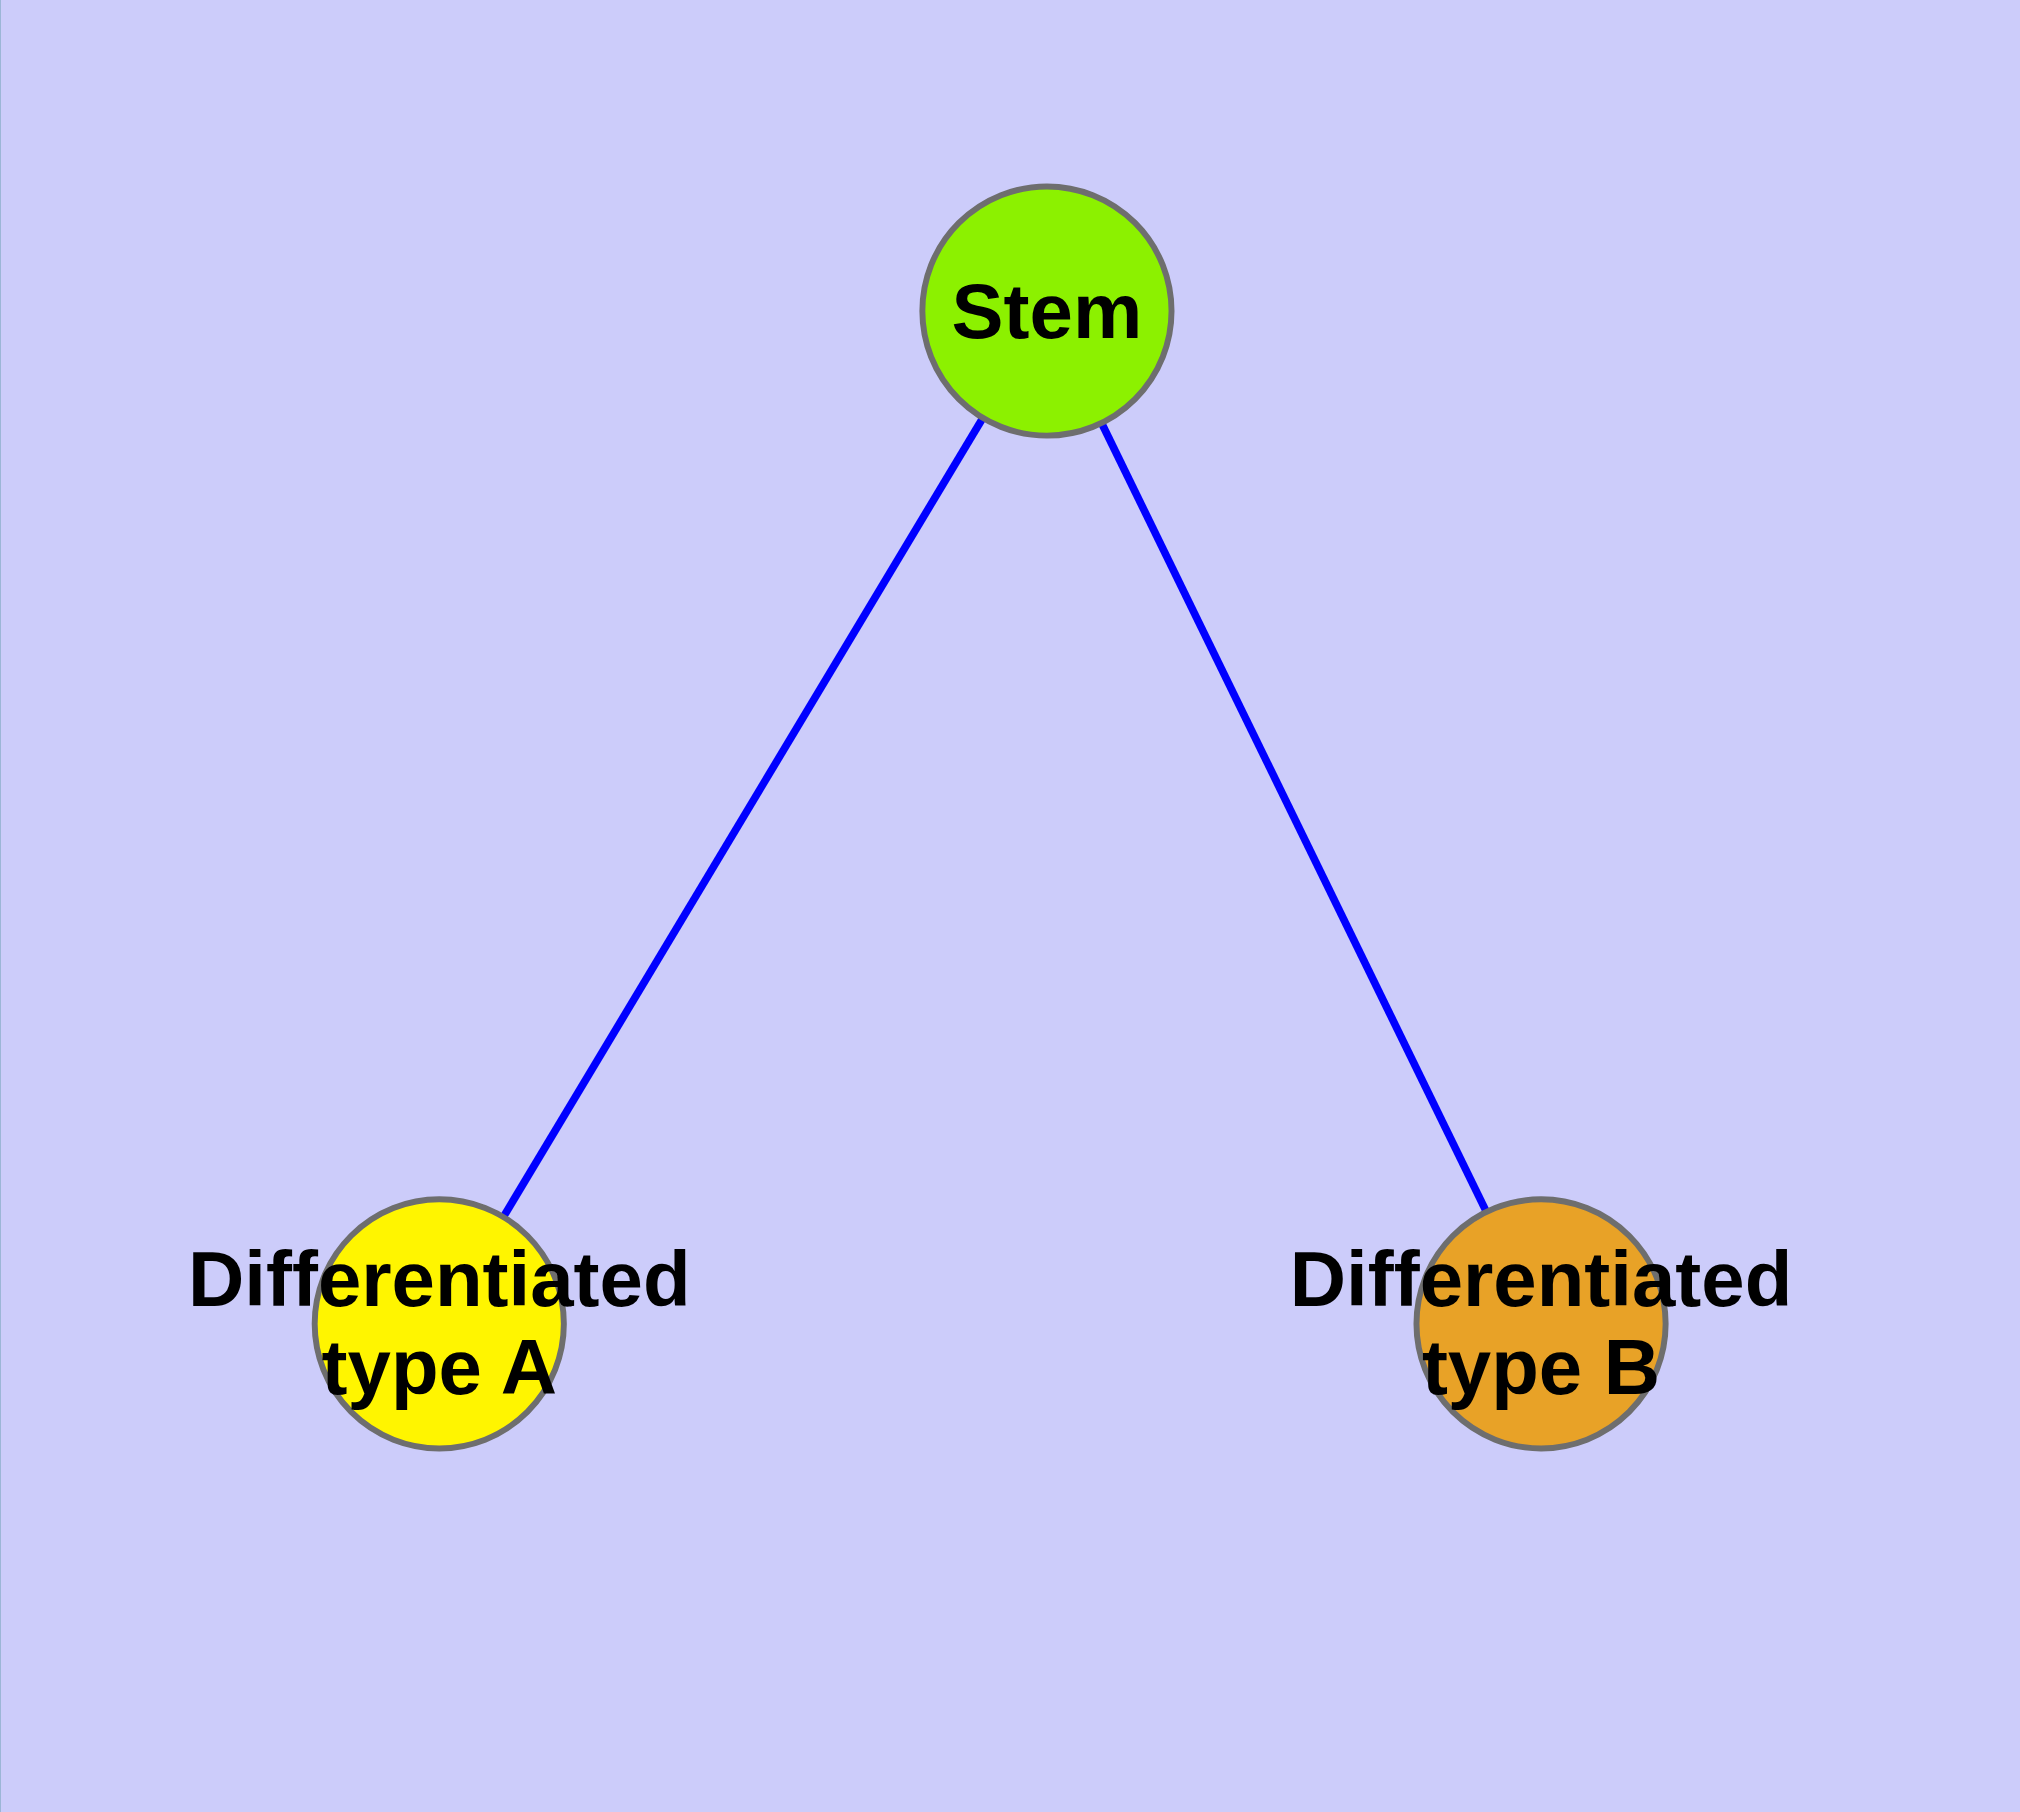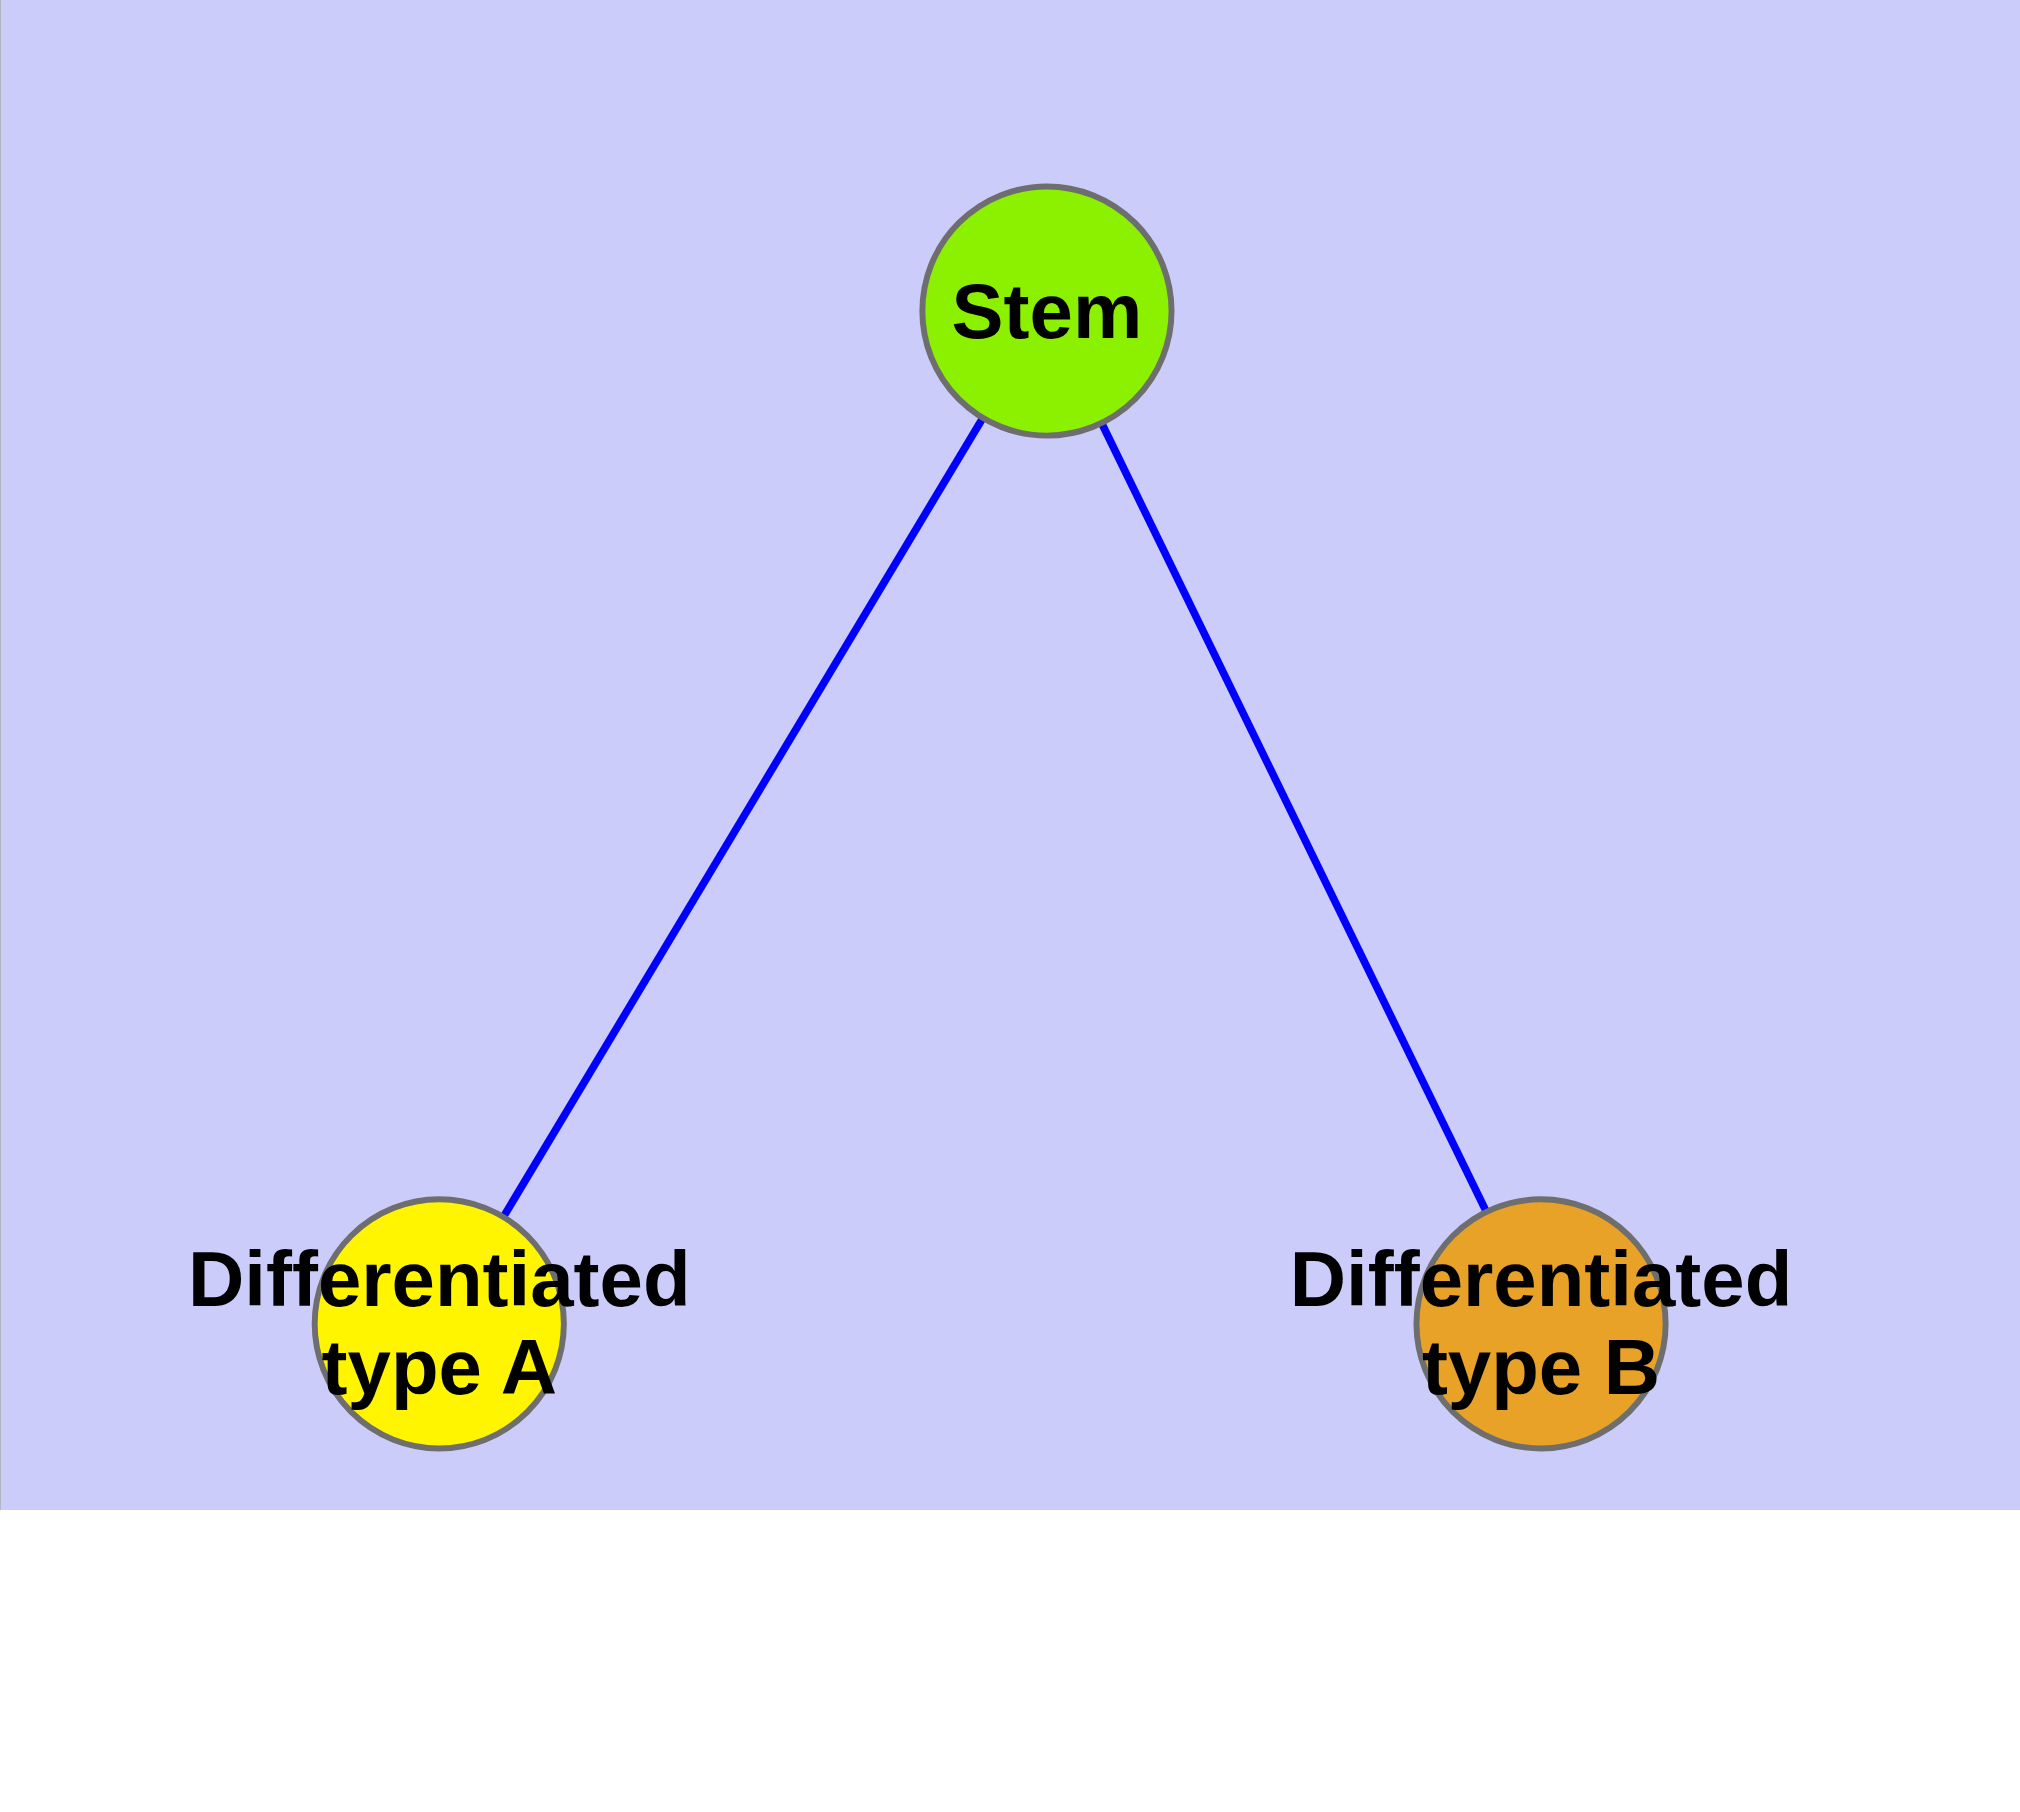--- a/index.html
+++ b/index.html
@@ -27,21 +27,21 @@
   .node-label {
     font-family: "Liberation Sans", "DejaVu Sans", sans-serif;
     font-weight: bold;
     fill: #000000;
     paint-order: normal;
   }
 </style>
 </head>
 <body>
 
-<div id="canvas" style="background: #4d7c0f; width: 2021px; height: 1510px;">
+<div id="canvas" style="background: #0f766e; width: 2021px; height: 1812px;">
   <svg id="graph-svg" viewBox="0 0 2384 2138" xmlns="http://www.w3.org/2000/svg" style="width: 2021px; height: 1812px;">
 
     <rect id="bg-rect" x="0" y="0" width="2384" height="2138" fill="#ccccfa"></rect>
 
     <g id="edges-layer">
       <line id="edge-0" x1="1160.3981154630087" y1="491.33647422831893" x2="592.6018845369913" y2="1437.6635257716812" stroke="#0000ff" stroke-width="9" stroke-linecap="butt"></line>
       <line id="edge-1" x1="1298.5778722709513" y1="497.3182802123272" x2="1754.4221277290487" y2="1431.6817197876728" stroke="#0000ff" stroke-width="9" stroke-linecap="butt"></line>
     </g>
 
     <g id="nodes-layer">

